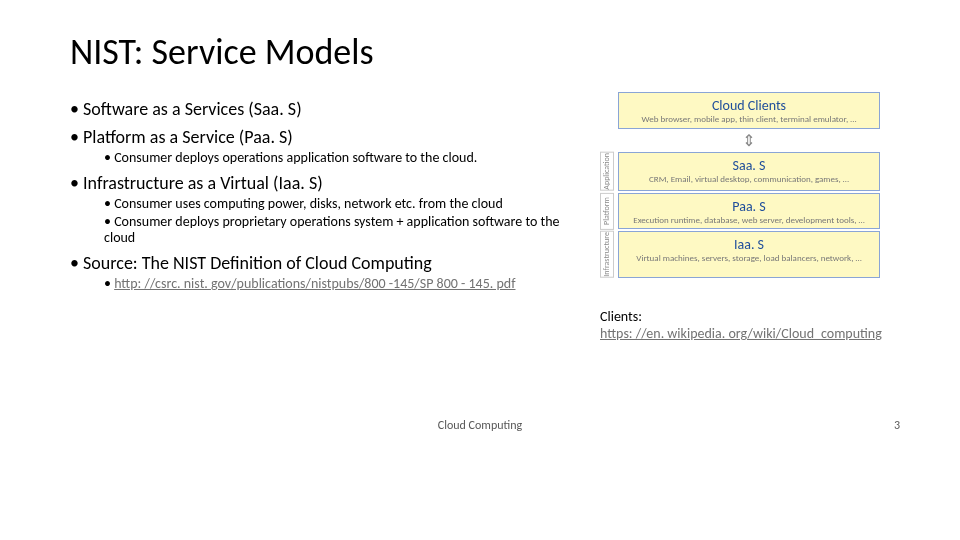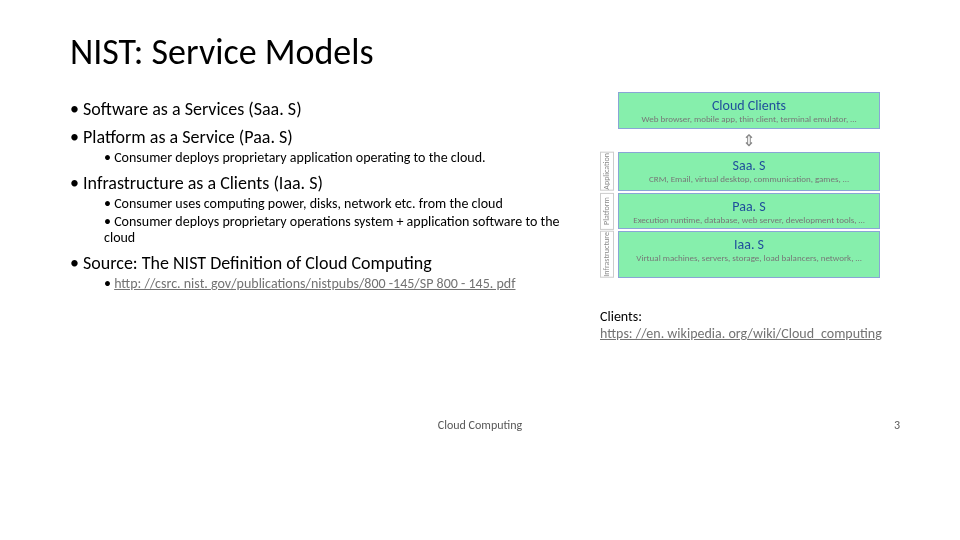--- a/index.html
+++ b/index.html
@@ -12,21 +12,21 @@
 
   ul { list-style: none; }
   .lvl1 > li { font-size: 18px; margin-top: 6px; }
   .lvl1 > li::before { content: "• "; }
   .lvl2 { margin-left: 34px; }
   .lvl2 > li { font-size: 14px; line-height: 1.15; margin-top: 2px; }
   .lvl2 > li::before { content: "• "; }
   .link { color: #737373; text-decoration: underline; word-break: break-all; }
 
   .diagram { width: 280px; font-size: 10px; color: #444; }
-  .box { border: 1px solid #8aa5d6; padding: 4px 6px; margin-left: 18px; background: #86efac; }
+  .box { border: 1px solid #8aa5d6; padding: 4px 6px; margin-left: 18px; background: #fef9c3; }
   .box-title { color: #1f4e9b; font-size: 14px; text-align: center; }
   .box-sub { color: #777; font-size: 9px; text-align: center; line-height: 1.1; }
   .arrow { text-align: center; font-size: 16px; color: #888; margin: 2px 0 2px 18px; }
   .row { display: flex; align-items: stretch; justify-content: flex-end; }
   .vlabel { width: 14px; font-size: 8px; color: #888; writing-mode: vertical-rl; transform: rotate(180deg); text-align: center; border: 1px solid #ccc; margin-right: 4px; }
   .stack .box { margin-left: 0; flex: 1; }
 
   .src { margin-top: 30px; font-size: 14px; }
 
   .footer { position: absolute; bottom: 12px; left: 0; width: 960px; display: flex; justify-content: space-between; padding: 0 60px 0 0; }
@@ -41,25 +41,25 @@
 
   <div class="body">
     <div class="left">
       <ul class="lvl1">
         <li>
           <span>Software as a Services (Saa. S)</span>
         </li>
         <li>
           <span>Platform as a Service (Paa. S)</span>
           <ul class="lvl2">
-            <li>Consumer deploys proprietary application operating to the cloud.</li>
+            <li>Consumer deploys operations application software to the cloud.</li>
           </ul>
         </li>
         <li>
-          <span>Infrastructure as a Clients (Iaa. S)</span>
+          <span>Infrastructure as a Virtual (Iaa. S)</span>
           <ul class="lvl2">
             <li>Consumer uses computing power, disks, network etc. from the cloud</li>
             <li>Consumer deploys proprietary operations system + application software to the cloud</li>
           </ul>
         </li>
         <li>
           <span>Source: The NIST Definition of Cloud Computing</span>
           <ul class="lvl2">
             <li><a class="link">http: //csrc. nist. gov/publications/nistpubs/800 -145/SP 800 - 145. pdf</a></li>
           </ul>

